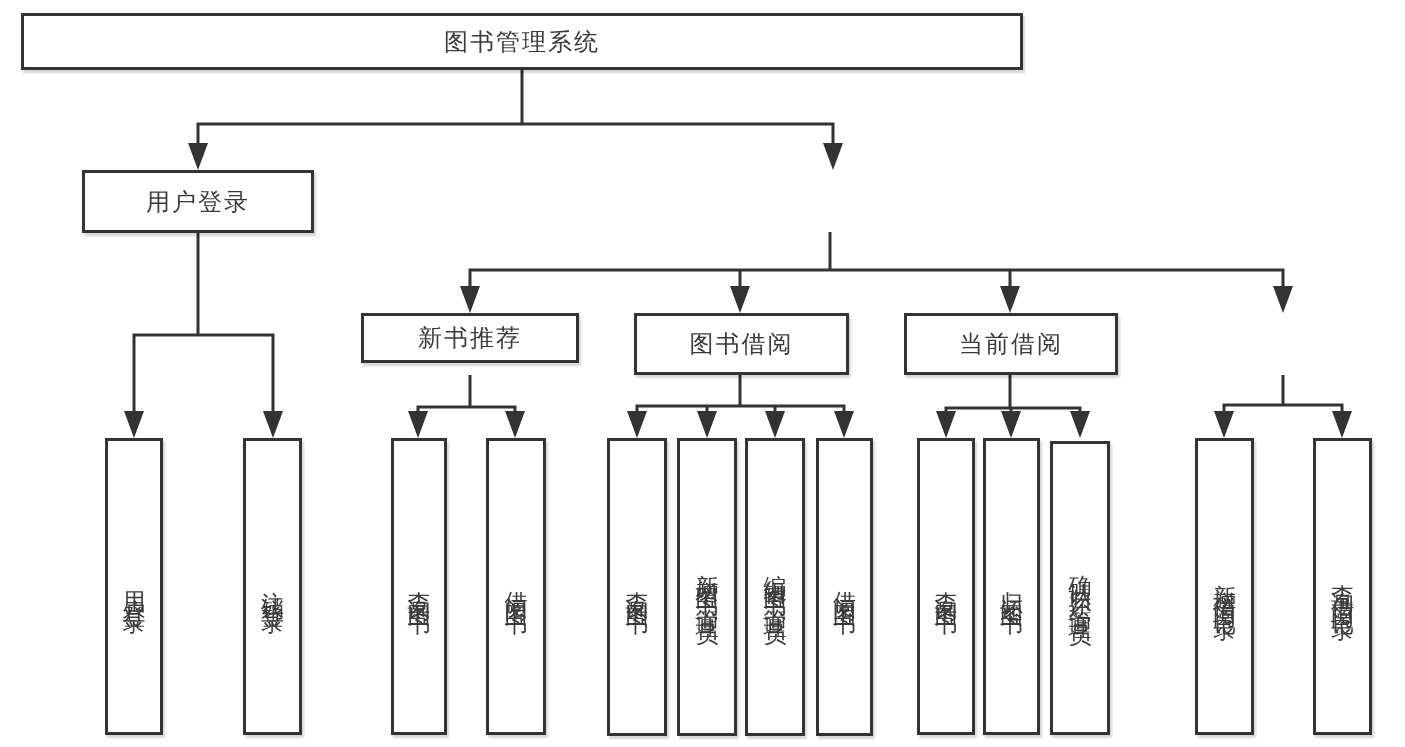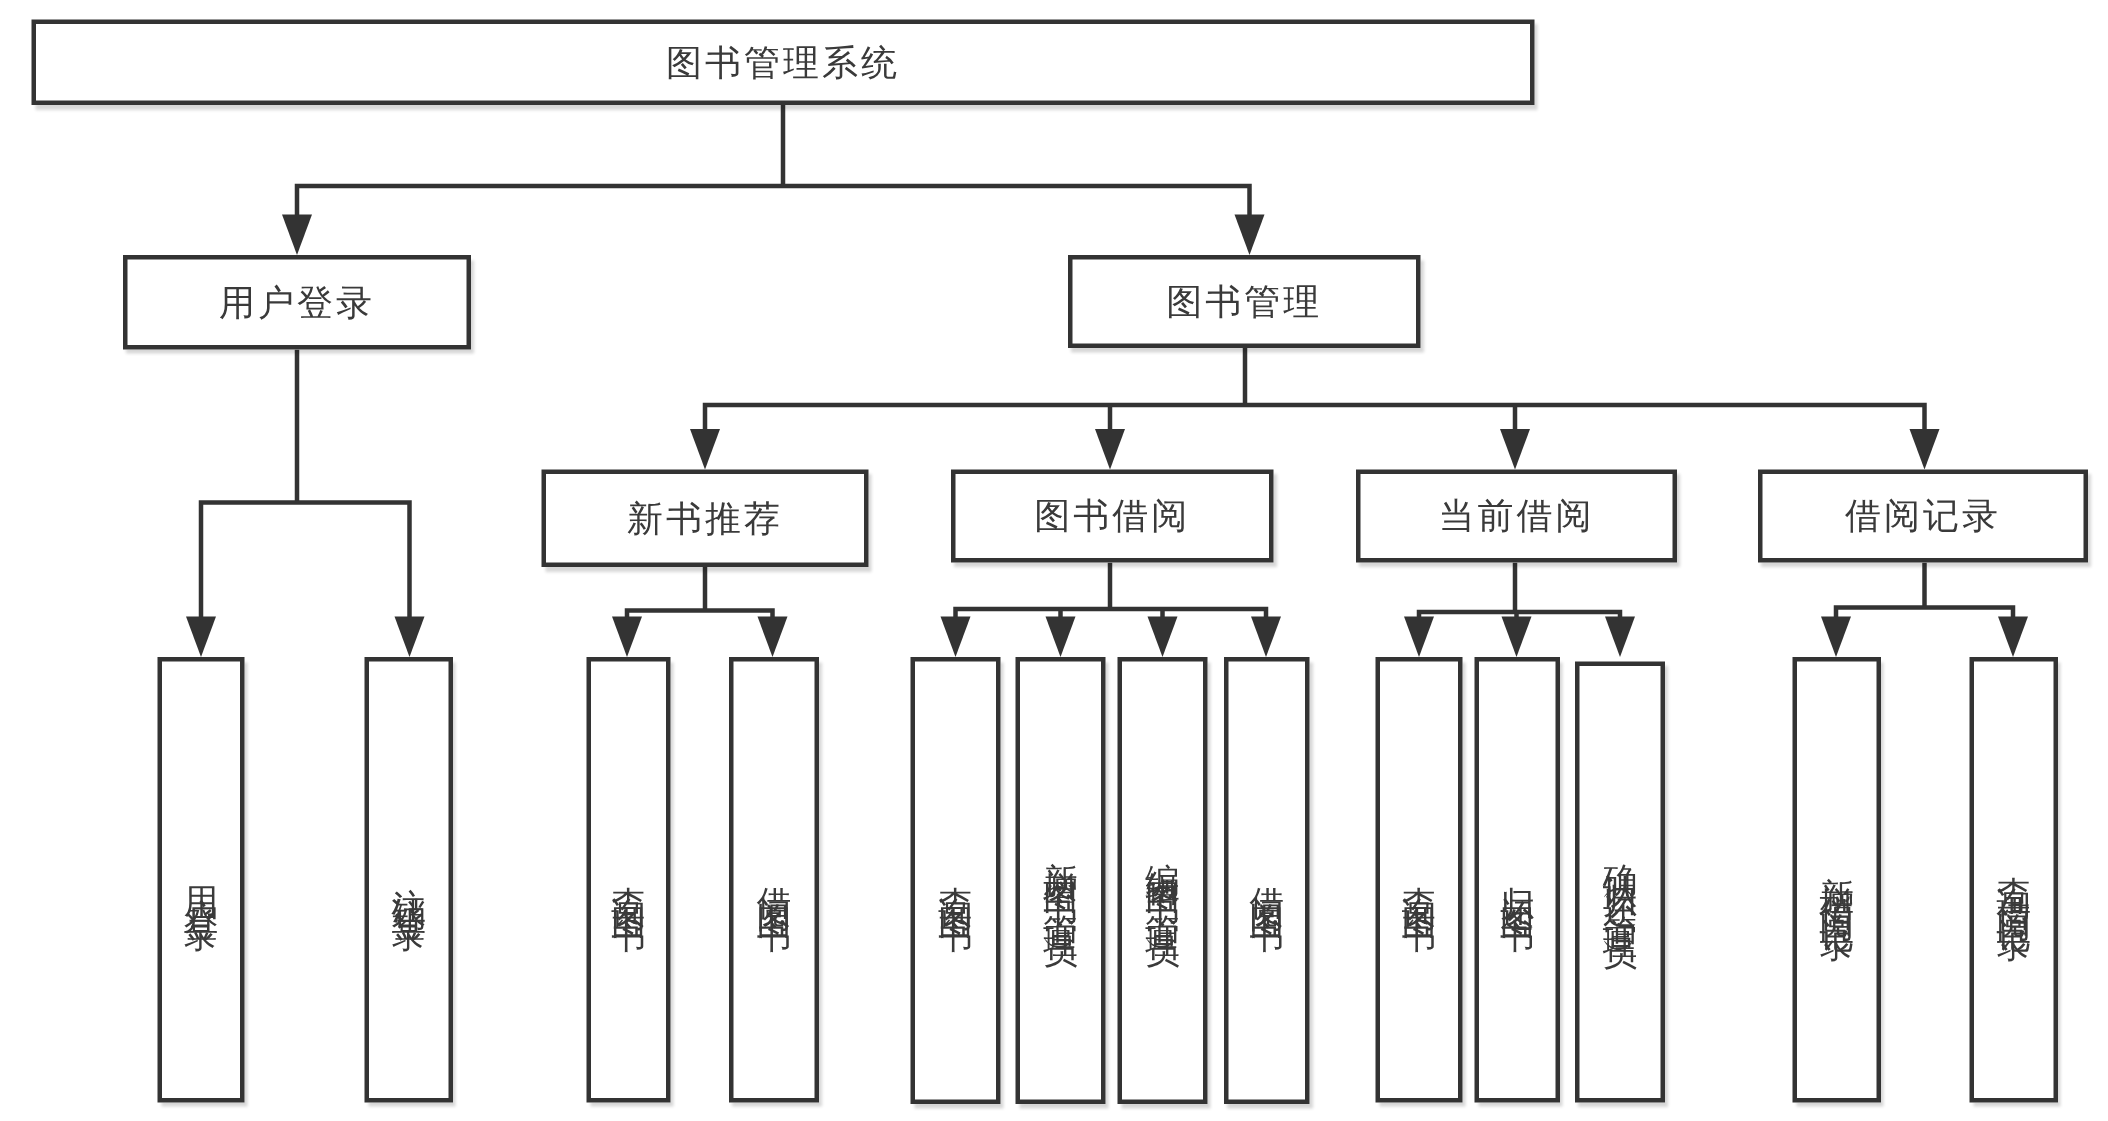--- a/index.html
+++ b/index.html
@@ -99,26 +99,24 @@
       <polygon points="1001,411 1021,411 1011,438"></polygon>
       <polygon points="1070,411 1090,411 1080,438"></polygon>
       <polygon points="1214,411 1234,411 1224,438"></polygon>
       <polygon points="1332,411 1352,411 1342,438"></polygon>
     </g>
   </svg>
 
   <div class="node node-h" style="left:21px; top:13px; width:1002px; height:57px;">图书管理系统</div>
 
   <div class="node node-h" style="left:82px; top:170px; width:232px; height:63px;">用户登录</div>
-  <div class="node node-h" style="left:712px; top:170px; width:235px; height:62px;">图书管理</div>
 
-  <div class="node node-h" style="left:361px; top:313px; width:218px; height:65px;">新书推荐</div>
+  <div class="node node-h" style="left:361px; top:313px; width:218px; height:50px;">新书推荐</div>
   <div class="node node-h" style="left:904px; top:313px; width:214px; height:62px;">当前借阅</div>
   <div class="node node-h" style="left:634px; top:313px; width:215px; height:62px;">图书借阅</div>
-  <div class="node node-h" style="left:1172px; top:313px; width:220px; height:62px;">借阅记录</div>
 
   <div class="node node-v" style="left:105px; top:438px; width:58px; height:297px;">
     <span class="vtext">用户登录</span>
   </div>
   <div class="node node-v" style="left:243px; top:438px; width:59px; height:297px;">
     <span class="vtext">注销登录</span>
   </div>
 
   <div class="node node-v" style="left:391px; top:438px; width:56px; height:297px;">
     <span class="vtext">查询图书</span>

